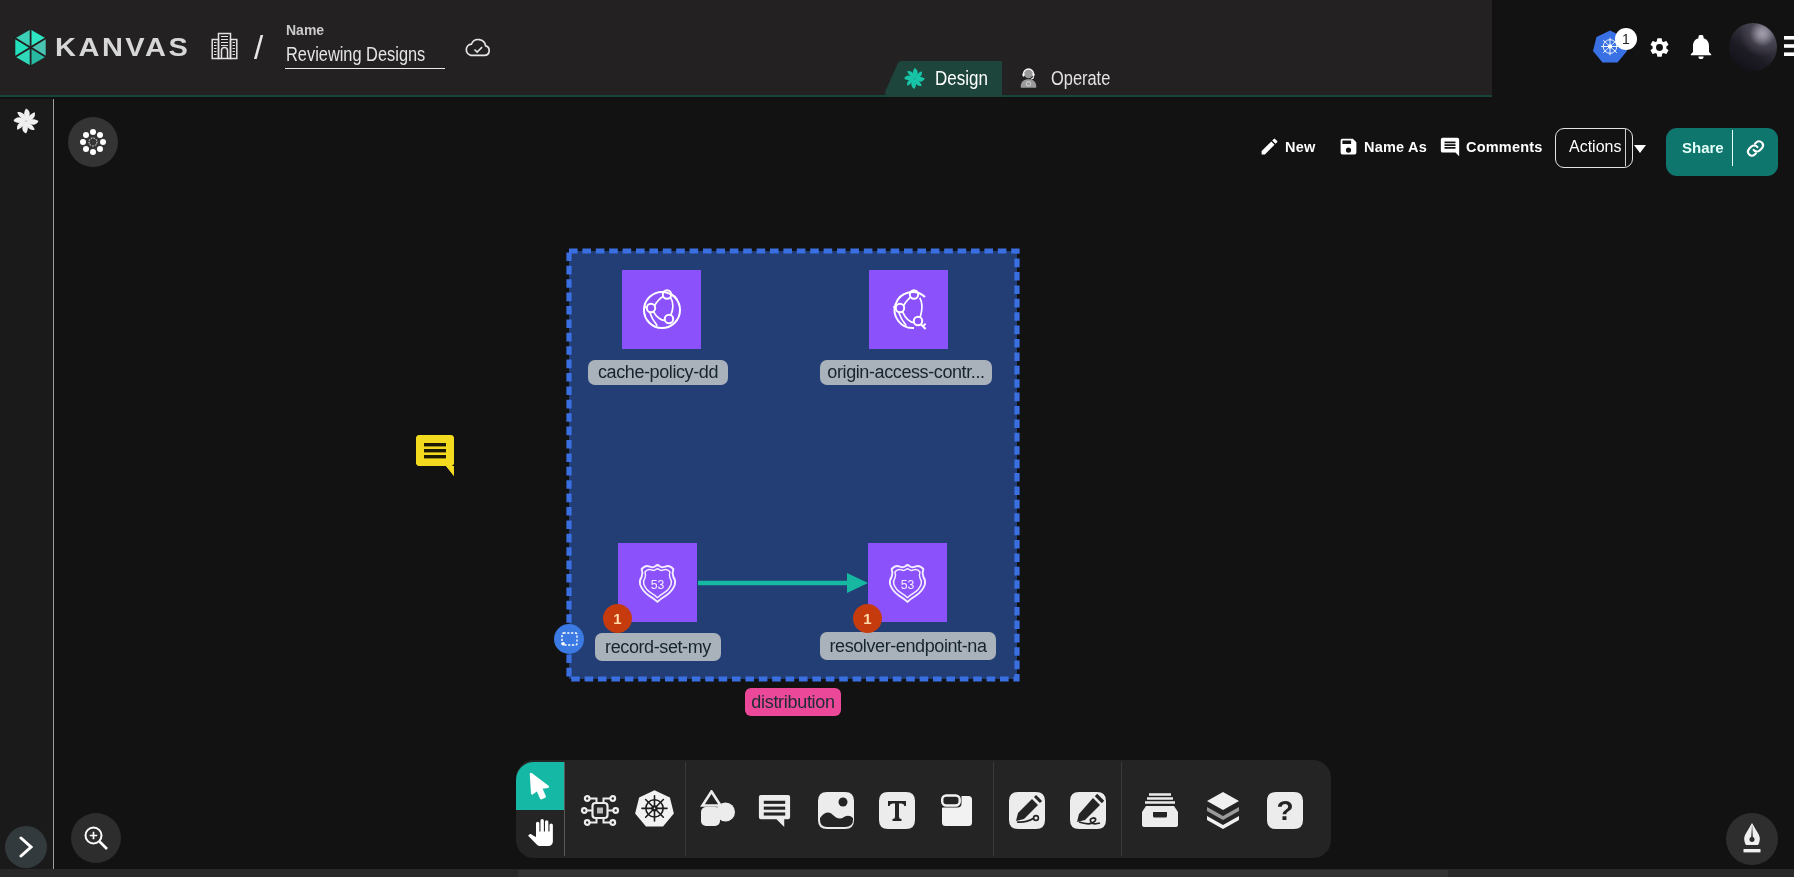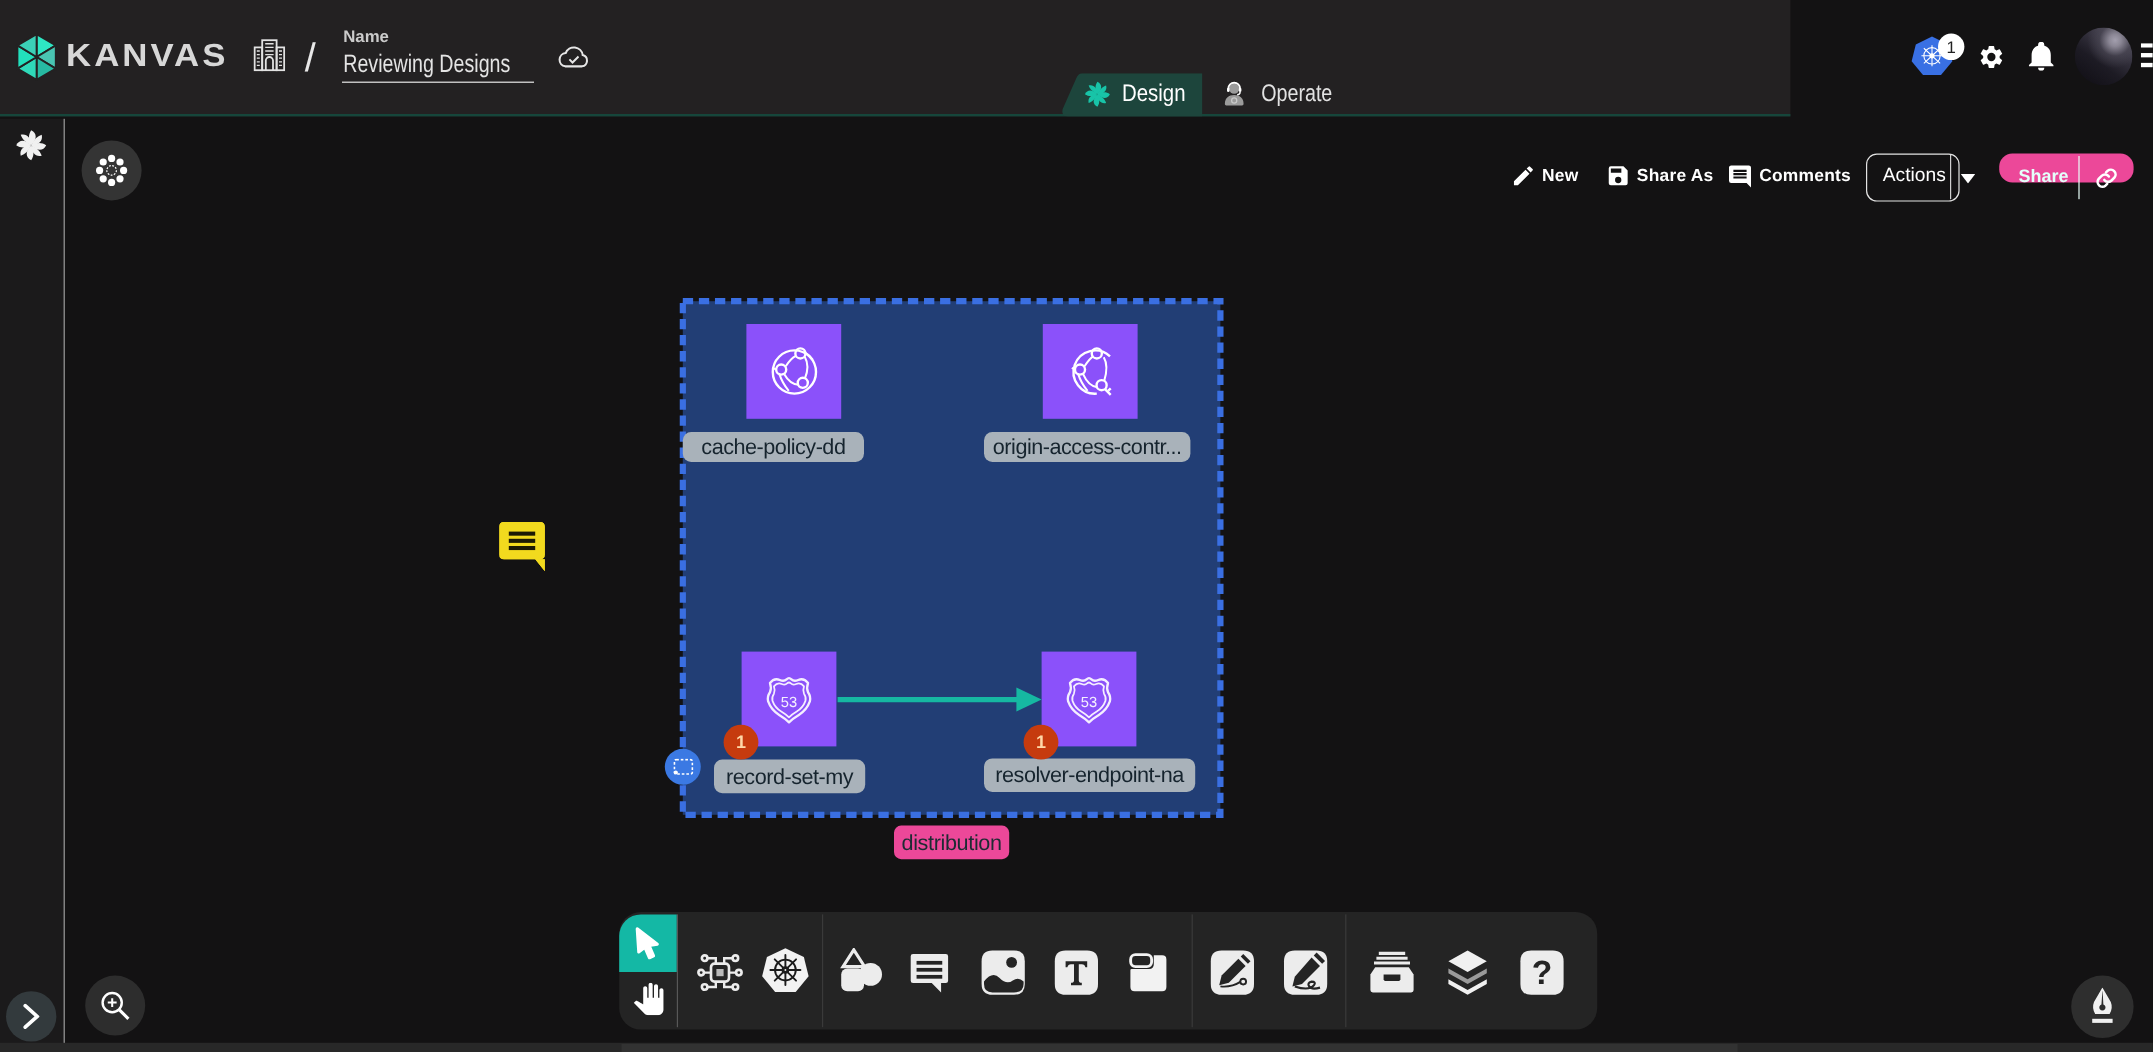--- a/index.html
+++ b/index.html
@@ -151,21 +151,21 @@
   <path d="M6.5 9 Q10 4.5 14.5 6.5 Q18 8 20 6 Q22 4 24 6 Q26 8 29.5 6.5 Q34 4.5 37.5 9 Q36 13 37.5 16.5 Q40 20 39 24 Q36.5 31 30 35 Q25 38 22 41 Q19 38 14 35 Q7.5 31 5 24 Q4 20 6.5 16.5 Q8 13 6.5 9 Z"></path>
   <path d="M6.5 9 Q10 4.5 14.5 6.5 Q18 8 20 6 Q22 4 24 6 Q26 8 29.5 6.5 Q34 4.5 37.5 9 Q36 13 37.5 16.5 Q40 20 39 24 Q36.5 31 30 35 Q25 38 22 41 Q19 38 14 35 Q7.5 31 5 24 Q4 20 6.5 16.5 Q8 13 6.5 9 Z" transform="translate(4.6,4.6) scale(0.79)" stroke-width="1.8"></path>
   <text x="22" y="28.5" fill="#f4eeff" stroke="none" font-size="12" text-anchor="middle" font-family="Liberation Sans">53</text>
 </svg>
 
 <svg class="abs" style="left:697px; top:570px;" width="172" height="26" viewBox="0 0 172 26">
   <line x1="1" y1="13" x2="151" y2="13" stroke="#16b8a2" stroke-width="4.5"></line>
   <polygon points="150,3 171,13 150,23" fill="#16b8a2"></polygon>
 </svg>
 
-<div class="nodelabel" style="left:569px; top:360px; width:151px;">cache-policy-dd</div>
+<div class="nodelabel" style="left:588px; top:360px; width:140px;">cache-policy-dd</div>
 <div class="nodelabel" style="left:820px; top:360px; width:172px;">origin-access-contr...</div>
 <div class="nodelabel" style="left:595px; top:633px; width:126px; height:28px; line-height:28px;">record-set-my</div>
 <div class="nodelabel" style="left:820px; top:632px; width:176px; height:28px; line-height:28px;">resolver-endpoint-na</div>
 
 <div class="abs" style="left:603px; top:604px; width:29px; height:29px; border-radius:50%; background:#c63b0e; color:#ffd9a8; font-size:15px; font-weight:700; display:flex; align-items:center; justify-content:center;">1</div>
 <div class="abs" style="left:853px; top:604px; width:29px; height:29px; border-radius:50%; background:#c63b0e; color:#ffd9a8; font-size:15px; font-weight:700; display:flex; align-items:center; justify-content:center;">1</div>
 
 <div class="abs" style="left:554px; top:624px; width:30px; height:30px; border-radius:50%; background:#3b79e3;"></div>
 <svg class="abs" style="left:561px; top:632px;" width="17" height="14" viewBox="0 0 17 14">
   <rect x="1" y="1" width="15" height="12" rx="1.5" fill="none" stroke="#fff" stroke-width="1.4" stroke-dasharray="2.2 1.6"></rect>
@@ -229,36 +229,36 @@
 <div class="toolrow-btn" style="left:1259px; top:136px;">
   <svg width="21" height="21" viewBox="0 0 24 24" fill="#fff">
       <path d="M3 17.25V21h3.75L17.8 9.94l-3.75-3.75L3 17.25zM20.7 7.04a1 1 0 0 0 0-1.41l-2.34-2.34a1 1 0 0 0-1.41 0l-1.83 1.83 3.75 3.75 1.83-1.83z"></path>
     </svg>
   <span>New</span>
 </div>
 <div class="toolrow-btn" style="left:1338px; top:136px;">
   <svg width="21" height="21" viewBox="0 0 24 24" fill="#fff">
       <path d="M17 3H5a2 2 0 0 0-2 2v14a2 2 0 0 0 2 2h14a2 2 0 0 0 2-2V7l-4-4zm-5 16a3 3 0 1 1 0-6 3 3 0 0 1 0 6zm3-10H5V5h10v4z"></path>
     </svg>
-  <span>Share As</span>
+  <span>Name As</span>
 </div>
 <div class="toolrow-btn" style="left:1439px; top:136px;">
   <svg width="22" height="22" viewBox="0 0 24 24" fill="#fff">
       <path d="M21.99 4a2 2 0 0 0-2-2H4a2 2 0 0 0-2 2v12a2 2 0 0 0 2 2h14l4 4-.01-18zM18 14H6v-2h12v2zm0-3H6V9h12v2zm0-3H6V6h12v2z"></path>
     </svg>
   <span>Comments</span>
 </div>
 <div class="abs" style="left:1555px; top:128px; width:78px; height:40px; border:1.5px solid #e3e3e3; border-radius:9px;">
   <div class="abs" style="left:13px; top:9px; color:#fff; font-size:16px;">Actions</div>
   <div class="abs" style="left:69px; top:0px; width:1px; height:37px; background:#cfcfcf;"></div>
   <svg class="abs" style="left:78px; top:16px;" width="12" height="8" viewBox="0 0 12 8" fill="#fff">
       <polygon points="0,0 12,0 6,8"></polygon>
     </svg>
 </div>
-<div class="abs" style="left:1666px; top:128px; width:112px; height:24px; background:#ec4899; border-radius:11px;">
+<div class="abs" style="left:1666px; top:128px; width:112px; height:48px; background:#0f766e; border-radius:11px;">
   <div class="abs" style="left:16px; top:11px; color:#e4fffa; font-size:15px; font-weight:700;">Share</div>
   <div class="abs" style="left:66px; top:2px; width:1px; height:36px; background:#e8fffb;"></div>
   <svg class="abs" style="left:78px; top:9px;" width="23" height="23" viewBox="0 0 24 24" fill="none" stroke="#fff" stroke-width="2.2" stroke-linecap="round">
     <path d="M10 13.5a4.2 4.2 0 0 0 6.3.5l2.6-2.6a4.2 4.2 0 0 0-5.9-5.9l-1.5 1.5"></path>
     <path d="M14 10.5a4.2 4.2 0 0 0-6.3-.5l-2.6 2.6a4.2 4.2 0 0 0 5.9 5.9l1.5-1.5"></path>
   </svg>
 </div>
 
 <div class="abs" style="left:516px; top:760px; width:815px; height:98px; background:#242424; border-radius:18px;"></div>
 <div class="abs" style="left:516px; top:762px; width:48px; height:48px; background:#14b8a5; border-radius:18px 0 0 0;"></div>

